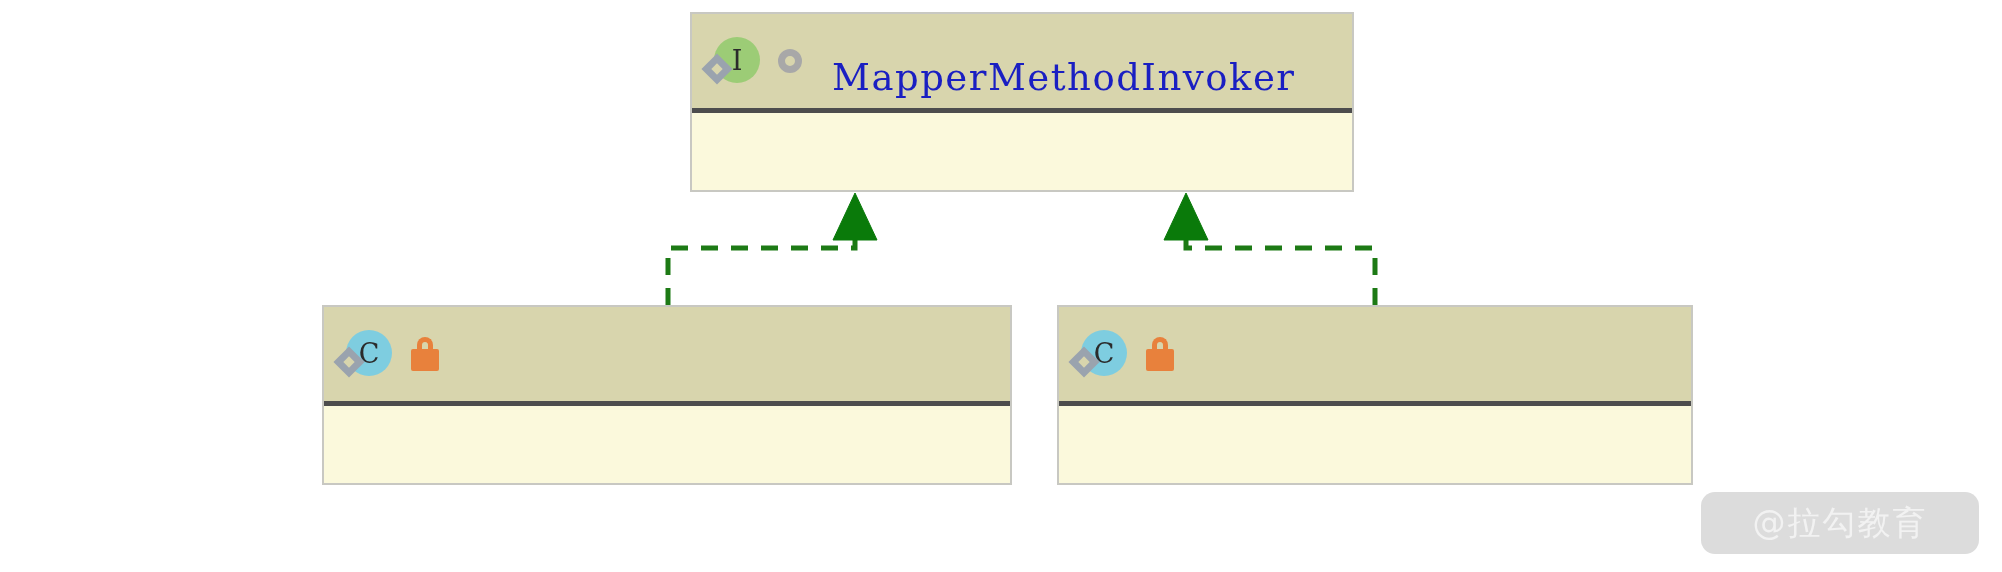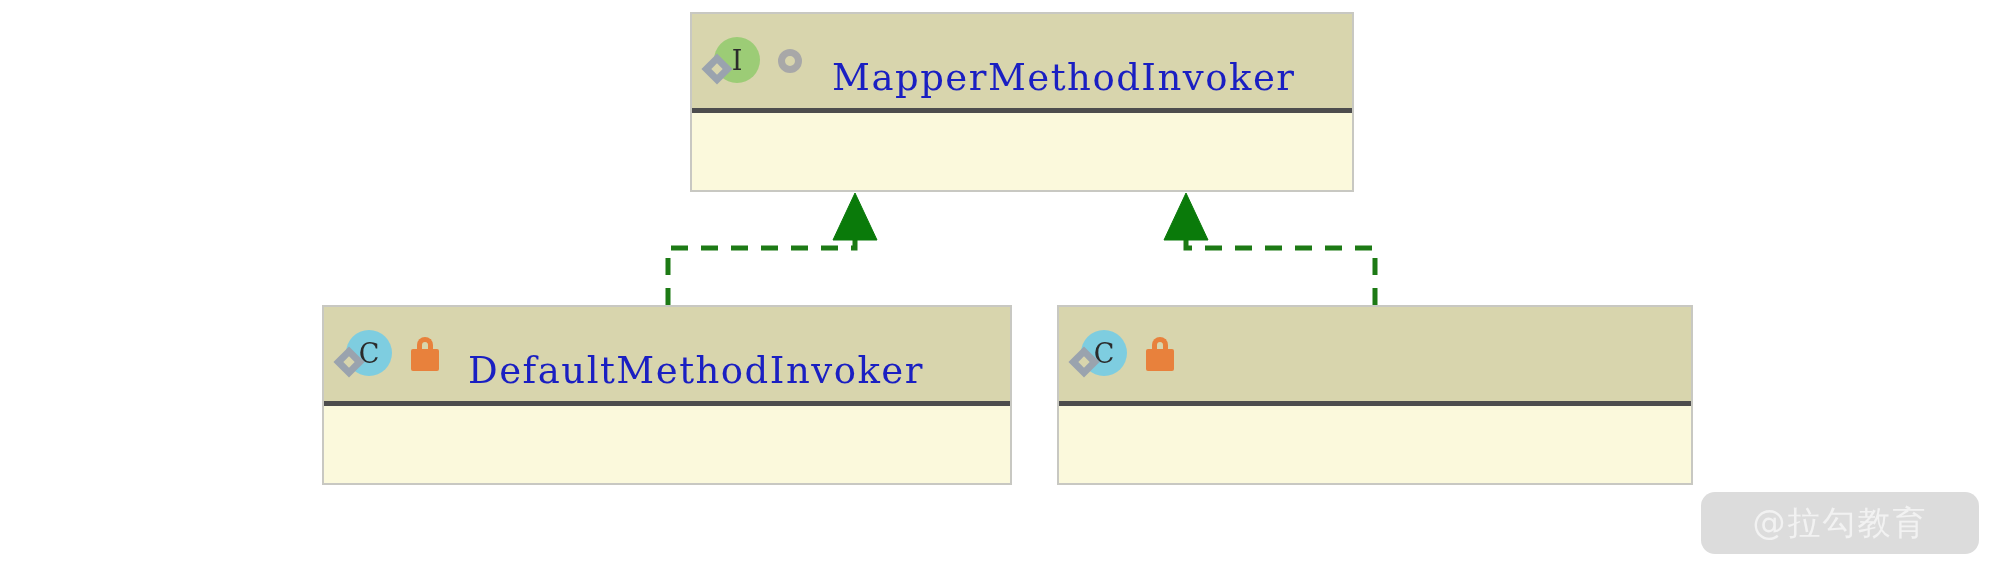--- a/index.html
+++ b/index.html
@@ -195,21 +195,20 @@
   <div class="uml-box" style="left:322px; top:305px; width:690px; height:180px;">
     <div class="uml-header" style="height:99px;">
       <span class="icon-stack">
         <span class="icon-circle klass">C</span>
         <span class="icon-diamond"></span>
       </span>
       <span class="icon-lock">
         <span class="shackle"></span>
         <span class="lbody"></span>
       </span>
-      <span class="uml-title">DefaultMethodInvoker</span>
     </div>
     <div class="uml-body" style="height:76px;"></div>
   </div>
 
   <div class="uml-box" style="left:1057px; top:305px; width:636px; height:180px;">
     <div class="uml-header" style="height:99px;">
       <span class="icon-stack">
         <span class="icon-circle klass">C</span>
         <span class="icon-diamond"></span>
       </span>

